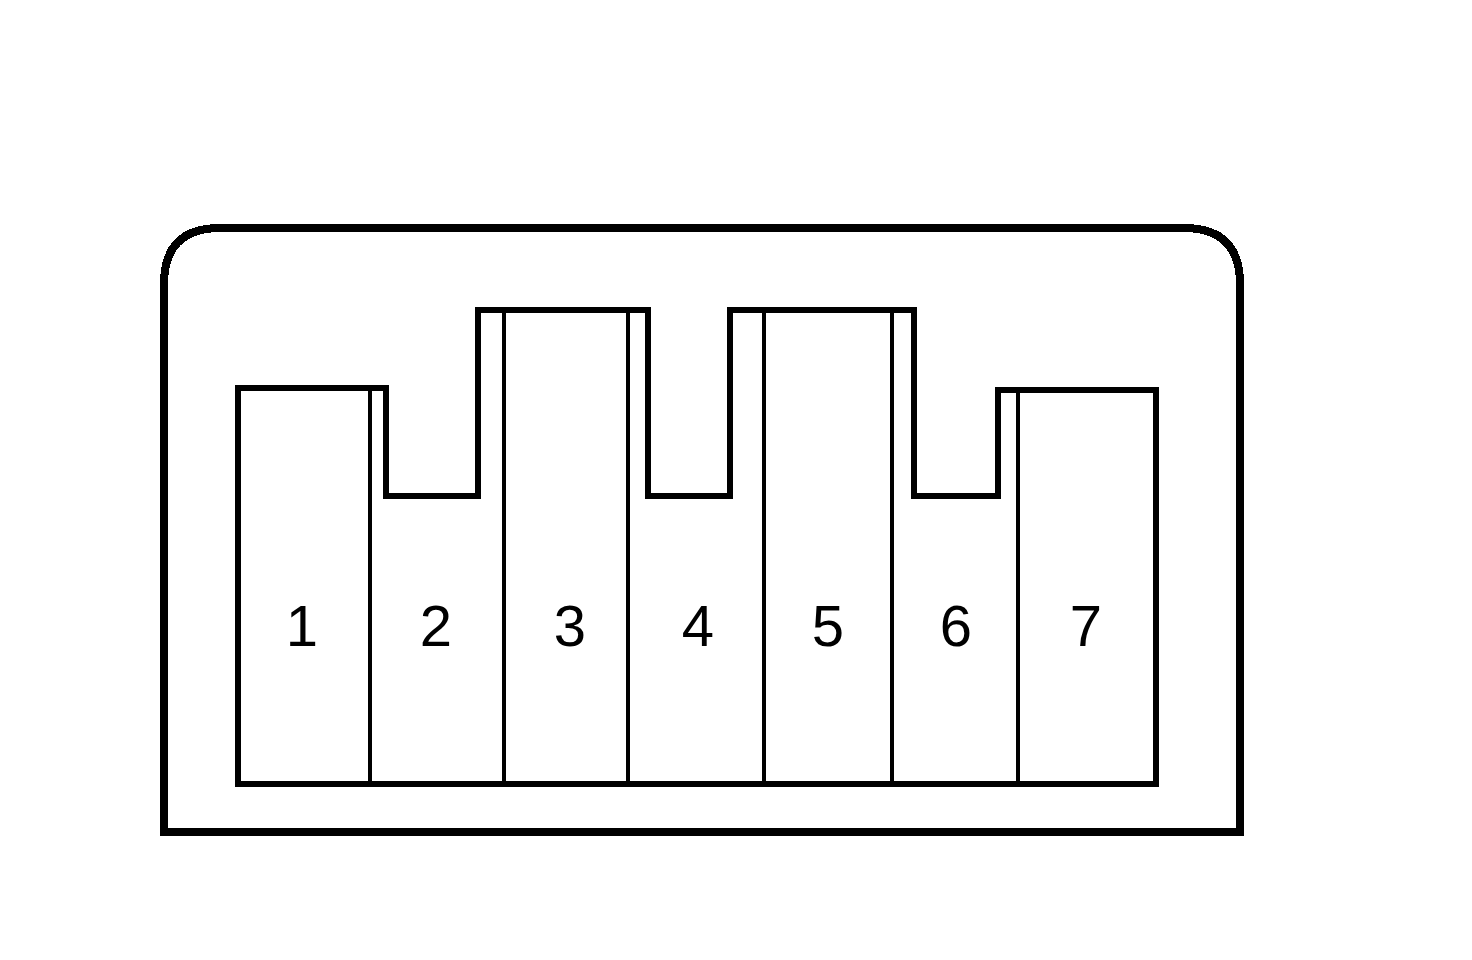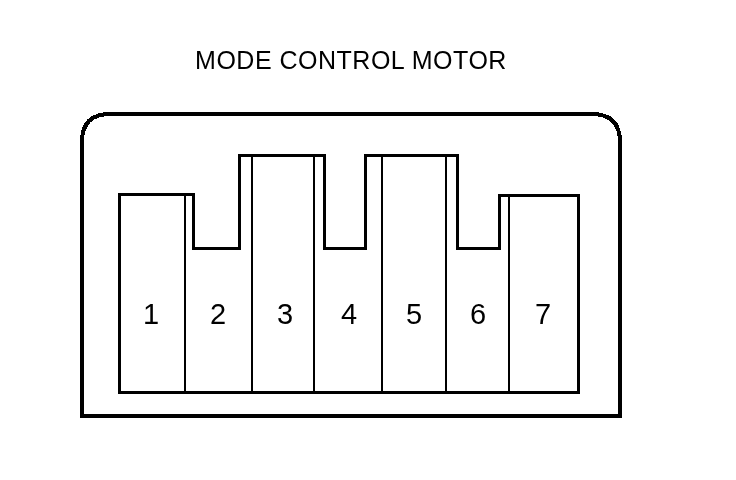--- a/index.html
+++ b/index.html
@@ -50,21 +50,20 @@
   .pin-4 { left: 349px; }
   .pin-5 { left: 414px; }
   .pin-6 { left: 478px; }
   .pin-7 { left: 543px; }
 </style>
 </head>
 <body>
 
 <div class="stage">
 
-  <div class="diagram-title">MODE CONTROL MOTOR</div>
 
   <svg class="connector-svg" width="736" height="480" viewBox="0 0 736 480" shape-rendering="crispEdges">
 
     <path d="M 82 416 L 82 142 Q 82 114 110 114 L 592 114 Q 620 114 620 142 L 620 416 Z" fill="none" stroke="#000000" stroke-width="4"></path>
 
     <path d="M 119 194 H 193 V 248 H 239 V 155 H 324 V 248 H 365 V 155 H 457 V 248 H 499 V 195 H 578 V 392 H 119 Z" fill="none" stroke="#000000" stroke-width="3" stroke-linejoin="miter"></path>
 
     <path d="M 185 195 V 392 M 252 156 V 392 M 314 156 V 392 M 382 156 V 392 M 446 156 V 392 M 509 196 V 392" fill="none" stroke="#000000" stroke-width="2"></path>
   </svg>
 

